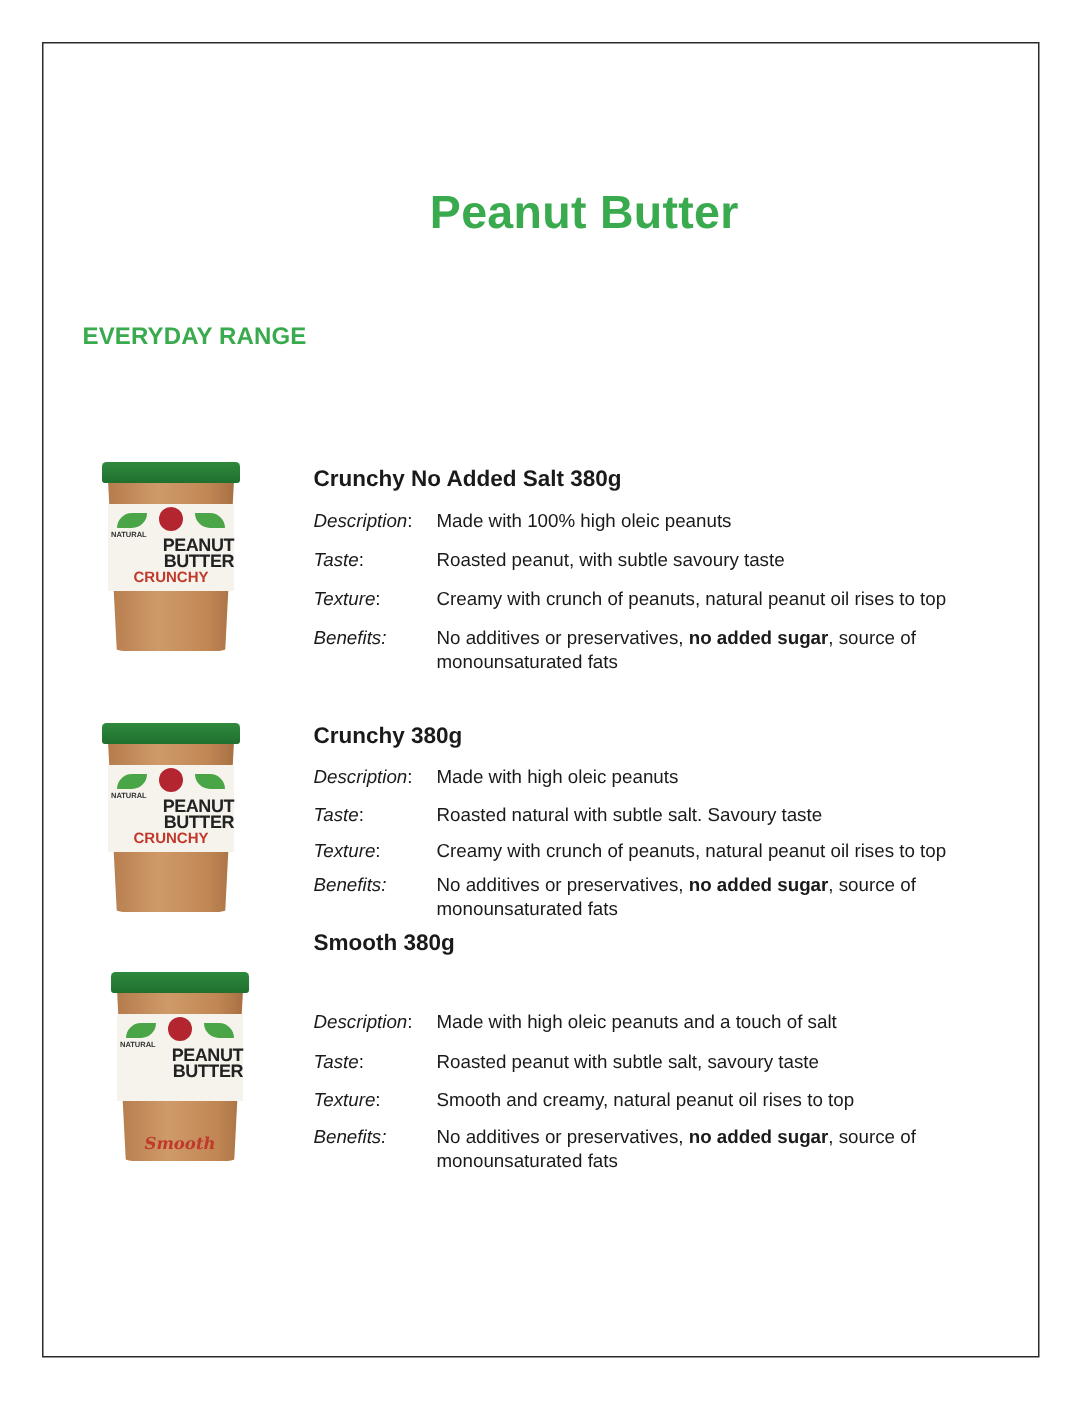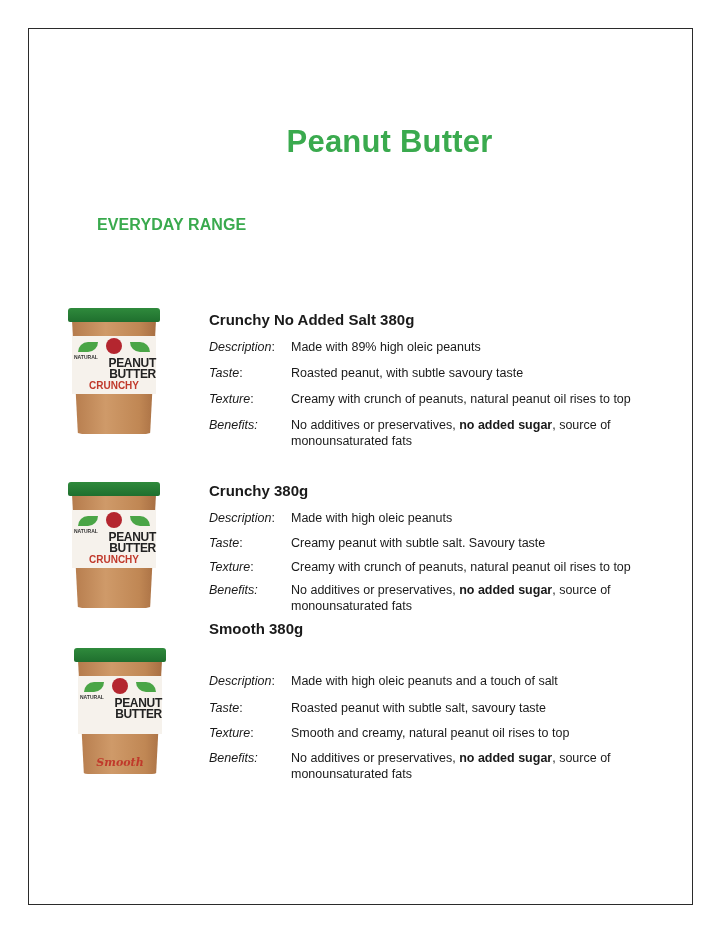--- a/index.html
+++ b/index.html
@@ -1,19 +1,19 @@
 <!DOCTYPE html>
 <html><head>
   <meta charset="utf-8">
   <style>
     html, body { margin: 0; padding: 0; background: #ffffff; }
     body { width: 723px; height: 935px; position: relative; overflow: hidden; font-family: "Liberation Sans", "DejaVu Sans", sans-serif; color: #1a1a1a; }
     .page-frame { position: absolute; left: 28px; top: 28px; width: 665px; height: 877px; border: 1px solid #2b2b2b; box-sizing: border-box; }
     .title { position: absolute; left: 0; width: 100%; top: 124px; text-align: center; font-size: 31px; font-weight: bold; color: #3aaa4e; padding-left: 56px; box-sizing: border-box; letter-spacing: 0.2px; }
-    .range-heading { position: absolute; left: 55px; top: 216px; font-size: 16px; font-weight: bold; color: #3aaa4e; letter-spacing: 0.1px; margin-left: 42px; }
+    .range-heading { position: absolute; left: 55px; top: 216px; font-size: 16px; font-weight: bold; color: #3aaa4e; letter-spacing: 0.1px; }
     .jar { position: absolute; width: 96px; height: 128px; }
     .jar .lid { position: absolute; left: 2px; top: 0; width: 92px; height: 14px; background: linear-gradient(#2f8a3c, #1f6f2e); border-radius: 3px 3px 2px 2px; }
     .jar .body { position: absolute; left: 6px; top: 12px; width: 84px; height: 114px; background: linear-gradient(90deg, #b57b4c, #cf9a69 40%, #c08754 80%, #a86f43); clip-path: polygon(0 0, 100% 0, 93% 100%, 7% 100%); border-radius: 0 0 10px 10px; }
     .jar .label { position: absolute; left: 6px; top: 28px; width: 84px; height: 58px; background: #f6f2ec; }
     .jar .leaf { position: absolute; width: 20px; height: 10px; background: #4aa546; border-radius: 10px 0 10px 0; }
     .jar .badge { position: absolute; left: 40px; top: 30px; width: 16px; height: 16px; border-radius: 50%; background: #b4262f; }
     .jar .t1 { position: absolute; left: 6px; top: 50px; width: 84px; text-align: right; font-size: 12px; font-weight: bold; color: #222; line-height: 11px; letter-spacing: -0.3px; }
     .jar .t2 { position: absolute; left: 6px; top: 73px; width: 84px; text-align: center; font-size: 10px; font-weight: bold; color: #c0392b; line-height: 10px; }
     .jar .t0 { position: absolute; left: 8px; top: 46px; font-size: 5px; font-weight: bold; color: #333; }
 
@@ -40,21 +40,21 @@
     <div class="leaf" style="left:12px; top:34px;"></div>
       <div class="leaf" style="left:64px; top:34px; transform:scaleX(-1);"></div>
     <div class="badge"></div>
     <div class="t0">NATURAL</div>
     <div class="t1"><span>PEANUT</span><br><span>BUTTER</span></div>
     <div class="t2">CRUNCHY</div>
   </div>
   <div class="product-name" style="top:311px;">Crunchy No Added Salt 380g</div>
   <div class="row" style="top:339px;">
     <span class="k"><span>Description</span><span class="colon">:</span></span>
-    <span class="v">Made with 89% high oleic peanuts</span>
+    <span class="v">Made with 100% high oleic peanuts</span>
   </div>
   <div class="row" style="top:365px;">
     <span class="k"><span>Taste</span><span class="colon">:</span></span>
     <span class="v">Roasted peanut, with subtle savoury taste</span>
   </div>
   <div class="row" style="top:391px;">
     <span class="k"><span>Texture</span><span class="colon">:</span></span>
     <span class="v">Creamy with crunch of peanuts, natural peanut oil rises to top</span>
   </div>
   <div class="row" style="top:417px;">
@@ -75,21 +75,21 @@
     <div class="t1"><span>PEANUT</span><br><span>BUTTER</span></div>
     <div class="t2">CRUNCHY</div>
   </div>
   <div class="product-name" style="top:482px;">Crunchy 380g</div>
   <div class="row" style="top:510px;">
     <span class="k"><span>Description</span><span class="colon">:</span></span>
     <span class="v">Made with high oleic peanuts</span>
   </div>
   <div class="row" style="top:535px;">
     <span class="k"><span>Taste</span><span class="colon">:</span></span>
-    <span class="v">Creamy peanut with subtle salt. Savoury taste</span>
+    <span class="v">Roasted natural with subtle salt. Savoury taste</span>
   </div>
   <div class="row" style="top:559px;">
     <span class="k"><span>Texture</span><span class="colon">:</span></span>
     <span class="v">Creamy with crunch of peanuts, natural peanut oil rises to top</span>
   </div>
   <div class="row" style="top:582px;">
     <span class="k">Benefits:</span>
     <span class="v"><span>No additives or preservatives, </span><b>no added sugar</b><span>, source of monounsaturated fats</span></span>
   </div>
 </div>

